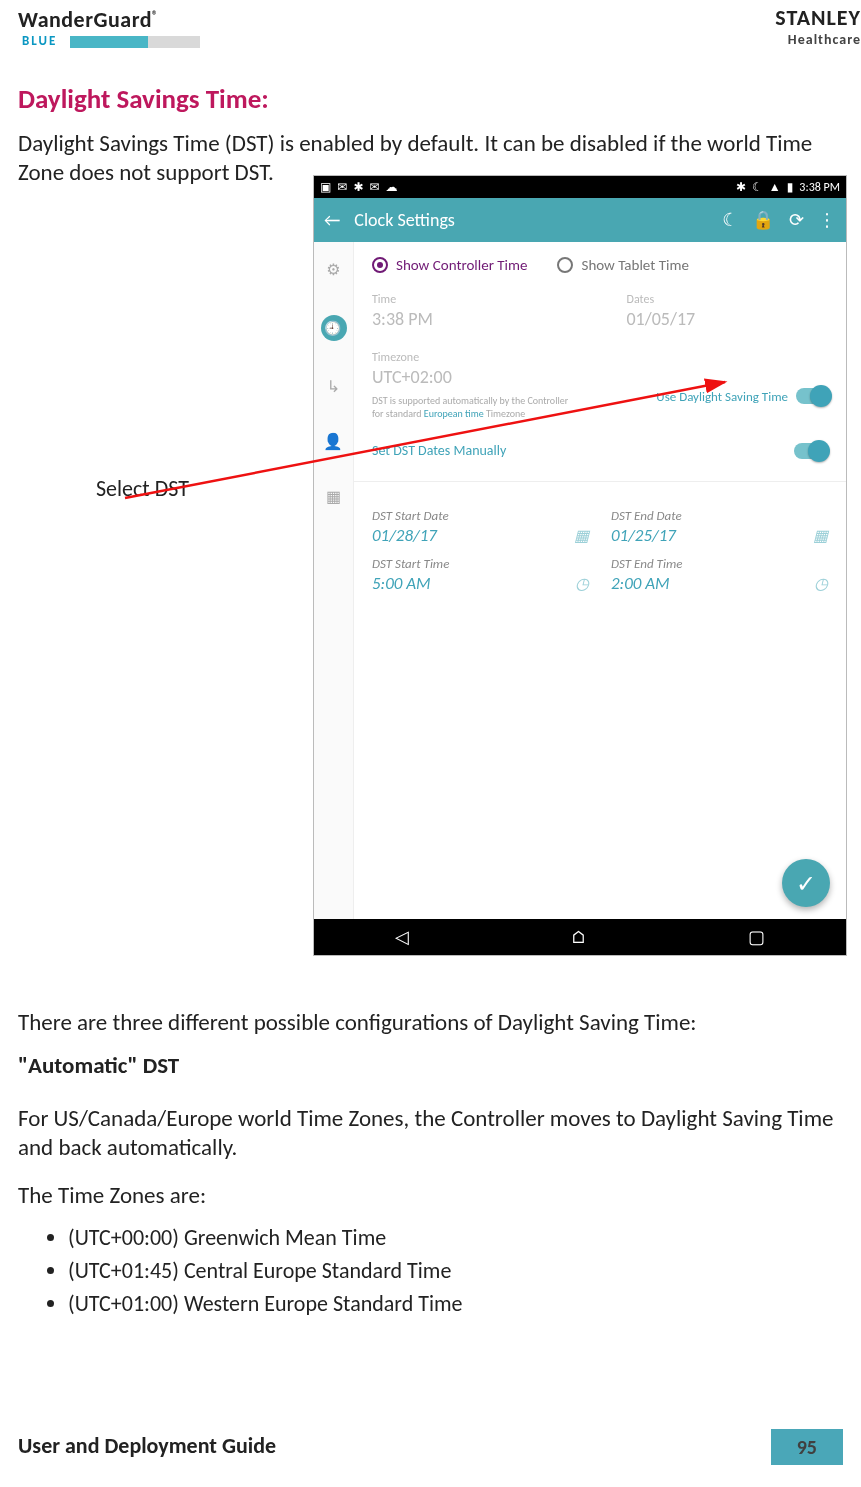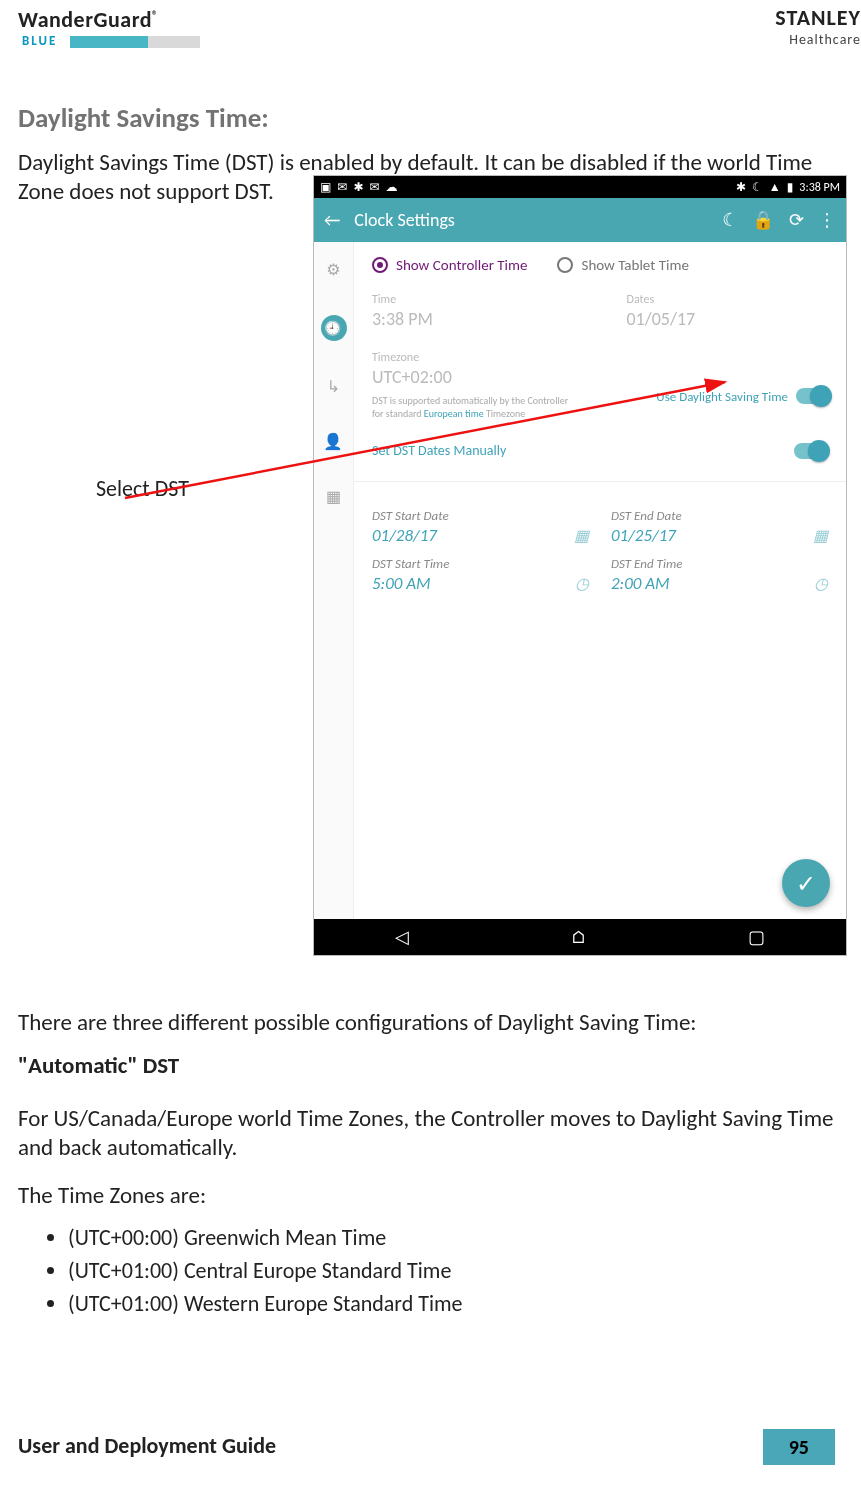--- a/index.html
+++ b/index.html
@@ -15,39 +15,39 @@
 
   
   .top-brands { position: absolute; top: 0; left: 0; right: 0; height: 60px; }
   .wg-logo { position: absolute; left: 18px; top: 6px; font-weight: 700; font-size: 22px; letter-spacing: .5px; }
   .wg-logo .reg { font-size: 11px; vertical-align: super; }
   .wg-blue { color: #0a97c2; font-size: 13px; letter-spacing: 2px; font-weight: 700; margin-left: 4px; }
   .wg-stripe { position: absolute; left: 70px; top: 36px; width: 130px; height: 12px;
                background: linear-gradient(90deg, #49b6c6 0 60%, #d9d9d9 60% 100%); }
   .stanley { position: absolute; right: 0; top: 4px; text-align: right; }
   .stanley .big { font-weight: 800; font-size: 22px; letter-spacing: 1px; }
-  .stanley .hc  { font-size: 14px; color: #444; letter-spacing: 1px; }
+  .stanley .hc  { font-size: 14px; color: #444; letter-spacing: 1px; font-weight: bold; }
 
   
   .doc { position: absolute; left: 18px; right: 2px; top: 82px; }
-  h2.section { color: #737373; font-size: 27px; font-weight: 700; margin-bottom: 14px; margin-top: 19px; }
+  h2.section { color: #be185d; font-size: 27px; font-weight: 700; margin-bottom: 14px; }
   p.body { font-size: 23px; line-height: 1.25; margin-bottom: 14px; }
   p.body2 { font-size: 23px; line-height: 1.25; margin-top: 20px; }
   p.sub  { font-size: 23px; font-weight: 800; margin-top: 14px; }
   ul.tz { margin: 14px 0 0 30px; font-size: 22px; }
   ul.tz li { margin: 6px 0 6px 20px; }
 
   
   .ann-label { position: absolute; left: 96px; top: 475px; font-size: 22px; color: #222; }
   svg.arrow { position: absolute; left: 115px; top: 370px; width: 630px; height: 140px; pointer-events: none; }
 
   
-  .footer { position: absolute; left: 18px; right: 26px; bottom: 28px; }
+  .footer { position: absolute; left: 18px; right: 18px; bottom: 28px; }
   .footer .title { font-size: 22px; font-weight: 800; }
-  .footer .pg { position: absolute; right: 0; bottom: -6px; background:#4aa7b8; color:#000000;
+  .footer .pg { position: absolute; right: 0; bottom: -6px; background:#4aa7b8; color:#404040;
                 font-weight:800; font-size:20px; padding:6px 26px; }
 
   
   .shot { position: absolute; left: 313px; top: 175px; width: 534px; height: 781px;
           border: 1px solid #bbb; background:#fff; }
   .status-bar { height: 22px; background:#000; color:#fff; font-size:12px; display:flex;
                 align-items:center; justify-content:flex-end; padding:0 6px; gap:6px; }
   .status-left { position:absolute; left:6px; display:flex; gap:6px; }
   .app-bar { height: 44px; background:#49a7b2; color:#fff; display:flex; align-items:center;
              padding:0 10px; gap:14px; font-size:18px; }
@@ -239,21 +239,21 @@
   <line x1="10" y1="128" x2="610" y2="12" stroke="#e11" stroke-width="2.5" marker-end="url(#ah)"></line>
 </svg>
 
 <div style="position:absolute; left:18px; right:4px; top:988px;">
   <p class="body2">There are three different possible configurations of Daylight Saving Time:</p>
   <p class="sub">"Automatic" DST</p>
   <p class="body2" style="margin-top:25px;">For US/Canada/Europe world Time Zones, the Controller moves to Daylight Saving Time and back automatically.</p>
   <p class="body2">The Time Zones are:</p>
   <ul class="tz">
     <li>(UTC+00:00) Greenwich Mean Time</li>
-    <li>(UTC+01:00) Central Europe Standard Time</li>
+    <li>(UTC+01:45) Central Europe Standard Time</li>
     <li>(UTC+01:00) Western Europe Standard Time</li>
   </ul>
 </div>
 
 <div class="footer">
   <span class="title">User and Deployment Guide</span>
   <span class="pg">95</span>
 </div>
 
 </body></html>

